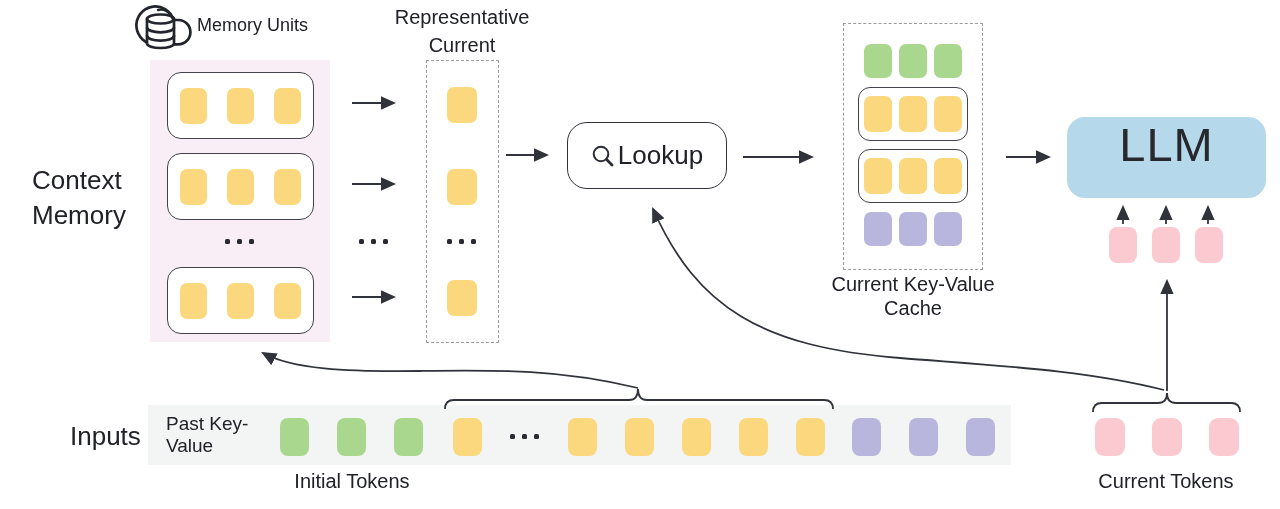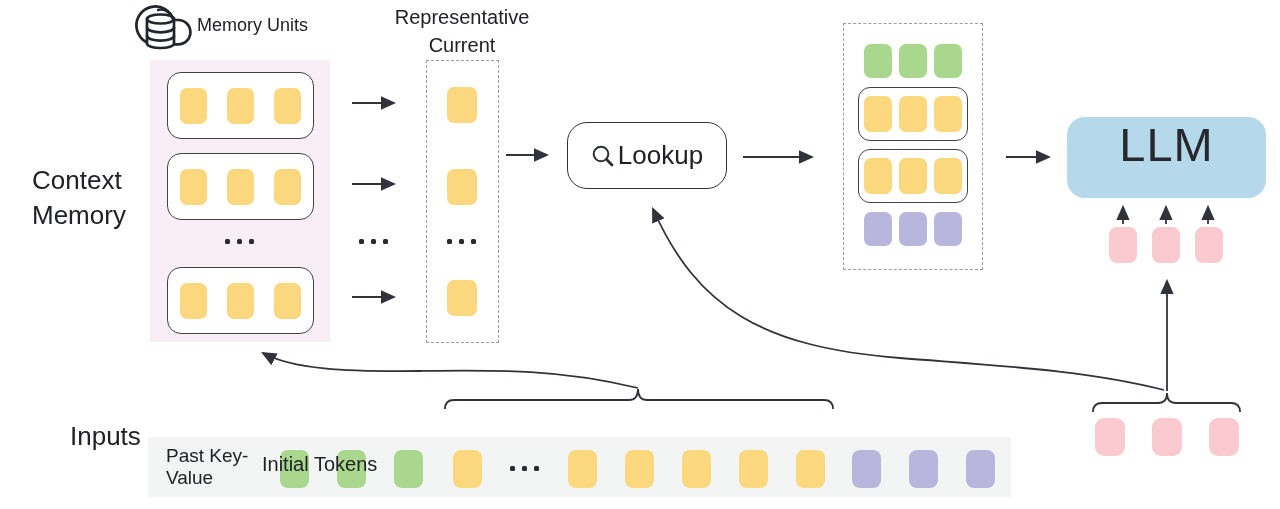--- a/index.html
+++ b/index.html
@@ -9,21 +9,21 @@
   }
   .abs{position:absolute;}
   .lbl{color:var(--text,#202228);}
 
   
   .memory-units-lbl{left:197px;top:15px;font-size:18px;}
   .rep-lbl{left:382px;top:4px;width:160px;text-align:center;font-size:20px;line-height:1.38;}
   .ctx-lbl{left:32px;top:163px;width:118px;font-size:26px;line-height:1.33;}
   .inputs-lbl{left:22px;top:421px;font-size:26px;margin-left:48px;}
   .cache-lbl{left:821px;top:272px;width:184px;text-align:center;font-size:20px;line-height:1.22;}
-  .strip-token-lbl{top:453px;width:180px;text-align:left;font-size:20px;}
+  .strip-token-lbl{top:470px;width:180px;text-align:center;font-size:20px;}
   .past-kv{left:18px;top:50%;transform:translateY(-50%);width:98px;font-size:19px;line-height:1.18;}
 
   
   .memory-panel{left:150px;top:60px;width:180px;height:282px;background:var(--memory_bg,#F9EDF6);}
   .unit-box{
     left:17px;width:145px;height:65px;background:#ffffff;
     border:1.3px solid var(--box_border,#41434B);border-radius:14px;
     display:flex;align-items:center;justify-content:center;gap:20px;
   }
   .rep-box{left:426px;top:60px;width:71px;height:281px;border:1.5px dashed var(--dash,#9B9BA1);}
@@ -39,21 +39,21 @@
     left:567px;top:122px;width:158px;height:65px;background:#fff;
     border:1.8px solid var(--line,#31333B);border-radius:20px;
     display:flex;align-items:center;justify-content:center;gap:3px;
     font-size:26px;
   }
   .llm-box{
     left:1067px;top:117px;width:199px;height:81px;background:var(--llm_blue,#B5D9EA);
     border-radius:18px;display:flex;justify-content:center;
     font-size:47px;font-weight:500;letter-spacing:1px;color:#26282e;
   }
-  .strip{left:148px;top:405px;width:863px;height:60px;background:var(--strip_bg,#F3F5F4);margin-top:32px;}
+  .strip{left:148px;top:405px;width:863px;height:60px;background:var(--strip_bg,#F3F5F4);}
 
   
   .tok-group{display:flex;}
   .tok{display:block;border-radius:7px;}
   .tok.yellow{background:var(--yellow,#FBD87E);}
   .tok.green{background:var(--green,#A9D78E);}
   .tok.purple{background:var(--purple,#B9B6DE);}
   .tok.pink{background:var(--pink,#FBCAD0);}
 
   .unit-box .tok{width:27px;height:36px;}
@@ -76,20 +76,21 @@
 </style>
 </head>
 <body>
 
 <div id="canvas">
 
   <div class="abs lbl memory-units-lbl">Memory Units</div>
   <div class="abs lbl rep-lbl">Representative Current</div>
   <div class="abs lbl ctx-lbl">Context Memory</div>
   <div class="abs lbl inputs-lbl">Inputs</div>
+  <div class="abs lbl cache-lbl">Current Key-Value Cache</div>
 
   <div class="abs memory-panel">
     <div class="abs unit-box" style="top:12px;">
         <span class="tok yellow"></span>
         <span class="tok yellow"></span>
         <span class="tok yellow"></span>
       </div>
     <div class="abs unit-box" style="top:93px;">
         <span class="tok yellow"></span>
         <span class="tok yellow"></span>
@@ -197,20 +198,21 @@
         <span class="tok purple"></span>
       </div>
   </div>
   <div class="abs tok-group cur-g">
       <span class="tok pink"></span>
       <span class="tok pink"></span>
       <span class="tok pink"></span>
     </div>
 
   <div class="abs lbl strip-token-lbl" style="left:262px;">Initial Tokens</div>
+  <div class="abs lbl strip-token-lbl" style="left:1076px;">Current Tokens</div>
 
   <svg id="overlay" width="1280" height="509" viewBox="0 0 1280 509">
     <defs>
       <marker id="ah" viewBox="0 0 10 10" refX="8.6" refY="5" markerWidth="8.5" markerHeight="8.5" orient="auto">
         <path d="M0,0.6 L10,5 L0,9.4 Z" fill="#31333B"></path>
       </marker>
     </defs>
 
     <g stroke="#31333B" stroke-width="1.8" fill="none">
       <path d="M352,103 H394" marker-end="url(#ah)"></path>

